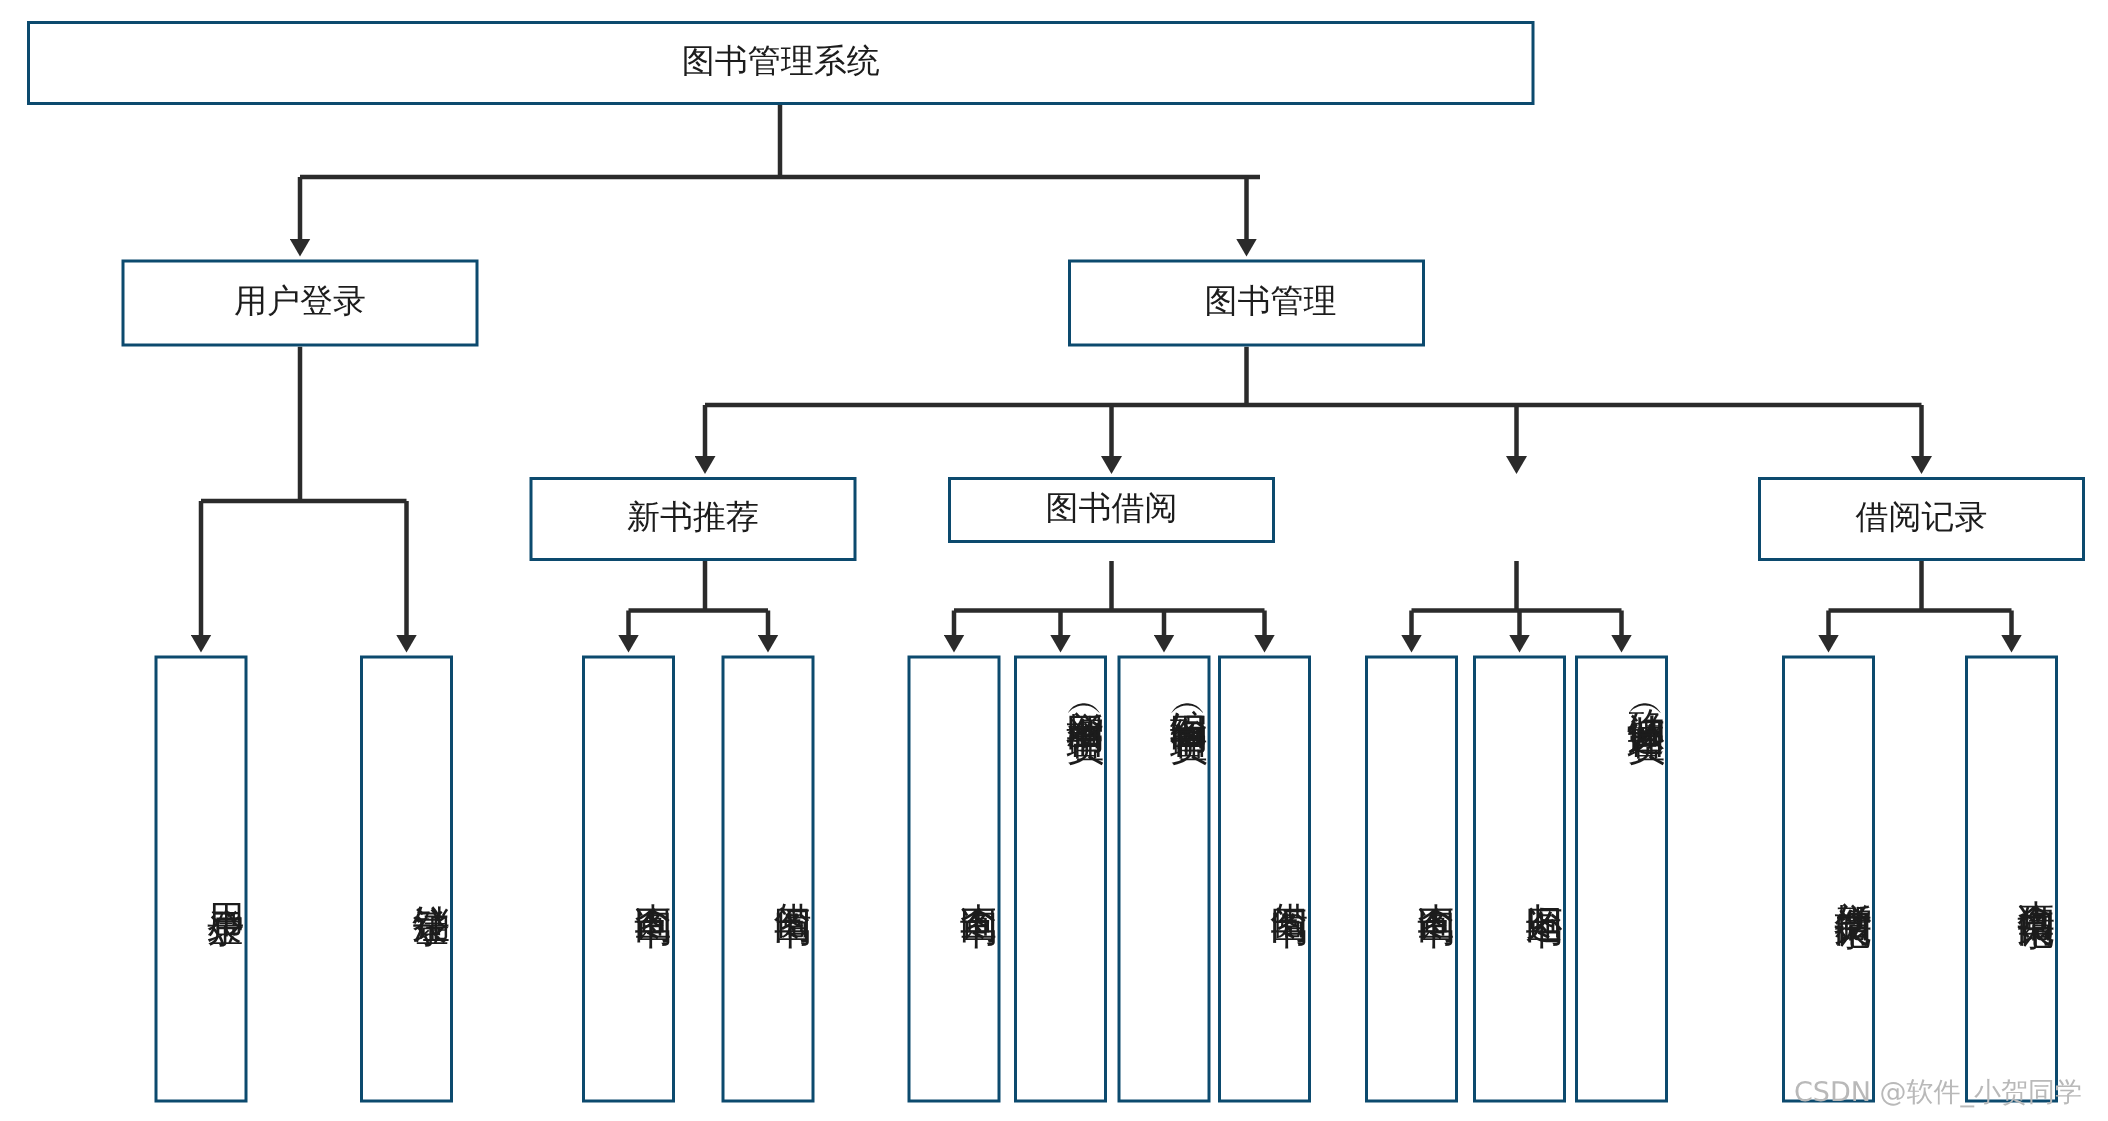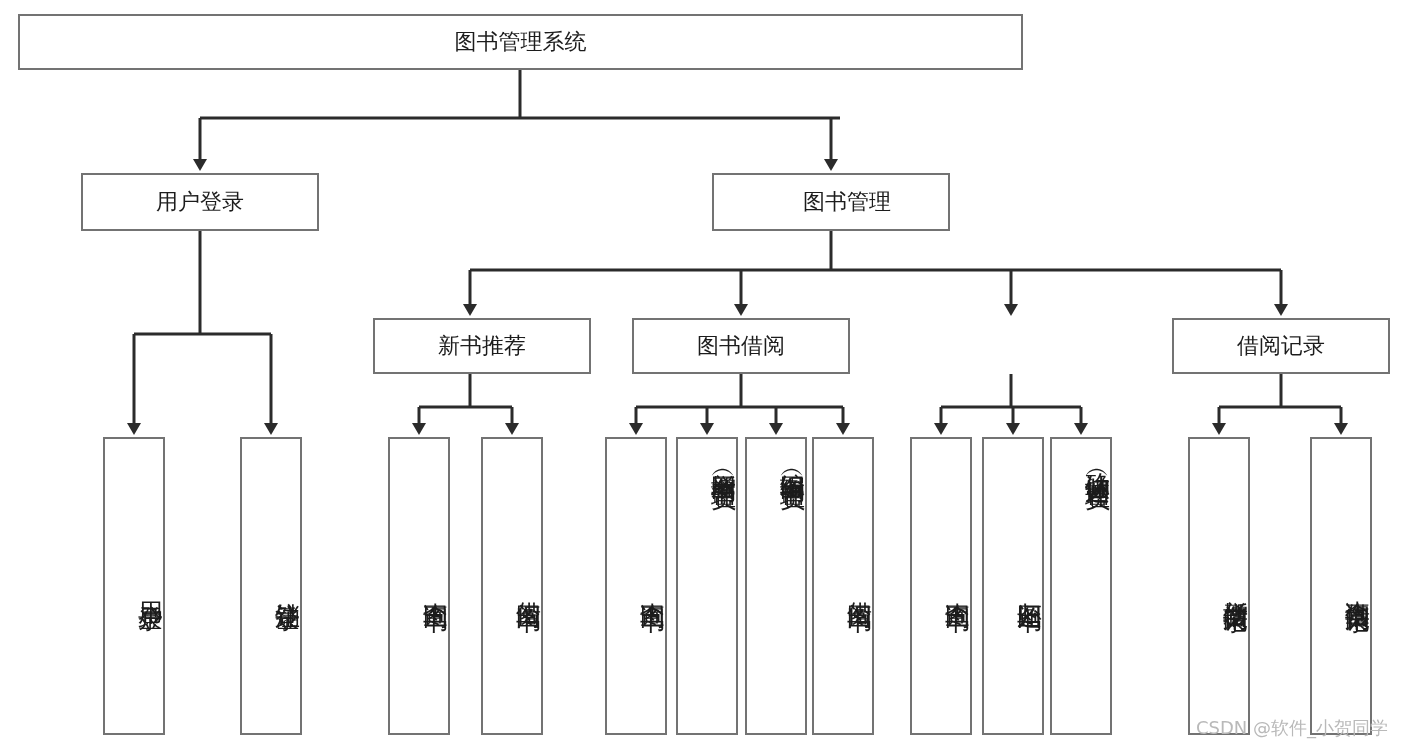--- a/index.html
+++ b/index.html
@@ -1,21 +1,21 @@
 <!DOCTYPE html>
 <html><head>
 <meta charset="utf-8">
 <style>
   html,body{margin:0;padding:0;background:#ffffff;}
   body{width:1405px;height:747px;overflow:hidden;
        font-family:"DejaVu Sans","Liberation Sans",sans-serif;}
   #stage{position:relative;width:1405px;height:747px;background:#fff;}
   svg#wires{position:absolute;left:0;top:0;width:1405px;height:747px;}
   .node{position:absolute;box-sizing:border-box;background:#fff;
-        border:2px solid #737373;display:flex;}
+        border:2px solid #0c4a6e;display:flex;}
   .node.h{align-items:center;justify-content:center;}
   .node .lbl{color:#1c1c1c;line-height:1.0;white-space:pre;}
   .node.h .lbl{font-size:22px;}
   
   .node.v{writing-mode:vertical-rl;text-orientation:upright;
           align-items:flex-start;justify-content:center;
           padding-top:14px;padding-bottom:14px;}
   .node.v .lbl{font-size:25px;writing-mode:vertical-rl;
                text-orientation:upright;letter-spacing:2px;line-height:1;}
   .node.v.topalign{justify-content:flex-start;}
@@ -81,24 +81,24 @@
     <span class="lbl">图书管理系统</span>
   </div>
 
   <div class="node h" style="left:81px;top:173px;width:238px;height:58px;">
     <span class="lbl">用户登录</span>
   </div>
   <div class="node h" style="left:712px;top:173px;width:238px;height:58px;padding-left:32px;">
     <span class="lbl">图书管理</span>
   </div>
 
-  <div class="node h" style="left:373px;top:318px;width:218px;height:56px;">
+  <div class="node h" style="left:353px;top:318px;width:218px;height:56px;">
     <span class="lbl">新书推荐</span>
   </div>
-  <div class="node h" style="left:632px;top:318px;width:218px;height:56px;">
+  <div class="node h" style="left:632px;top:318px;width:218px;height:44px;">
     <span class="lbl">图书借阅</span>
   </div>
   <div class="node h" style="left:1172px;top:318px;width:218px;height:56px;">
     <span class="lbl">借阅记录</span>
   </div>
 
   <div class="node v" style="left:103px;top:437px;width:62px;height:298px;">
     <span class="lbl">用户登录</span>
   </div>
   <div class="node v" style="left:240px;top:437px;width:62px;height:298px;">

